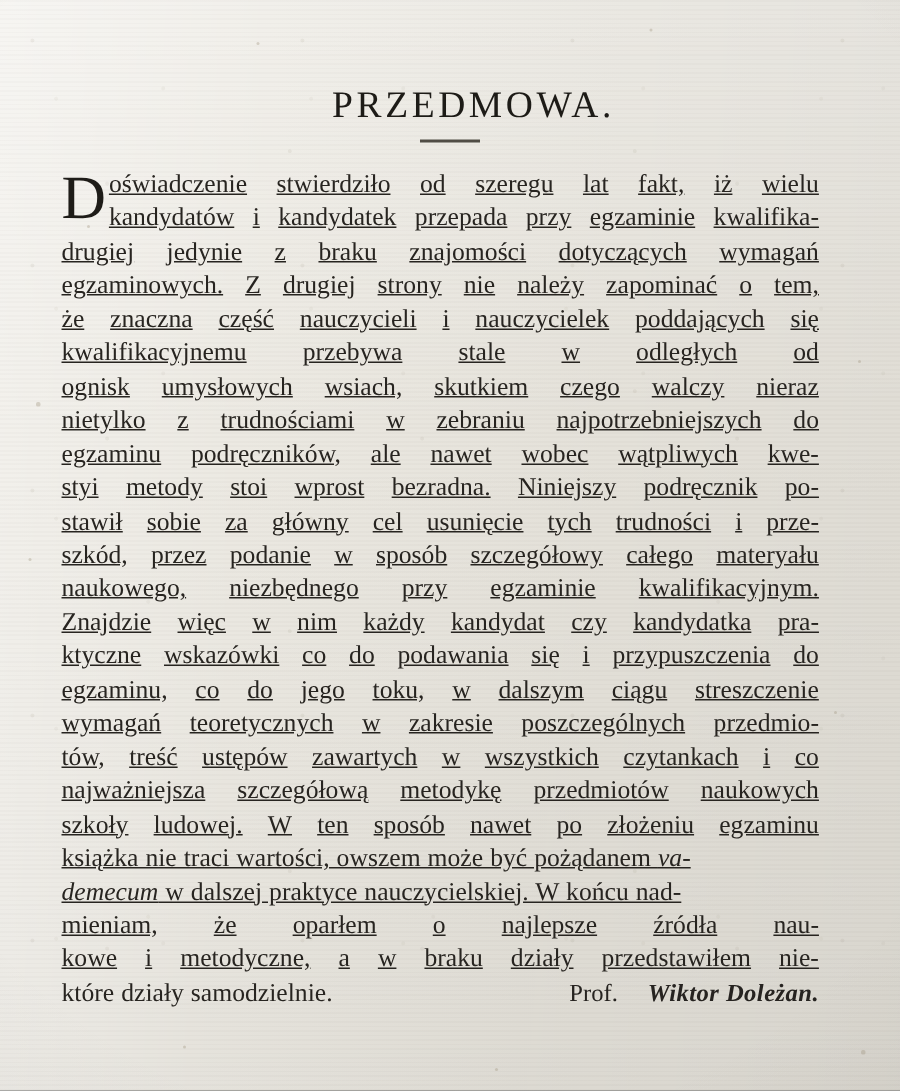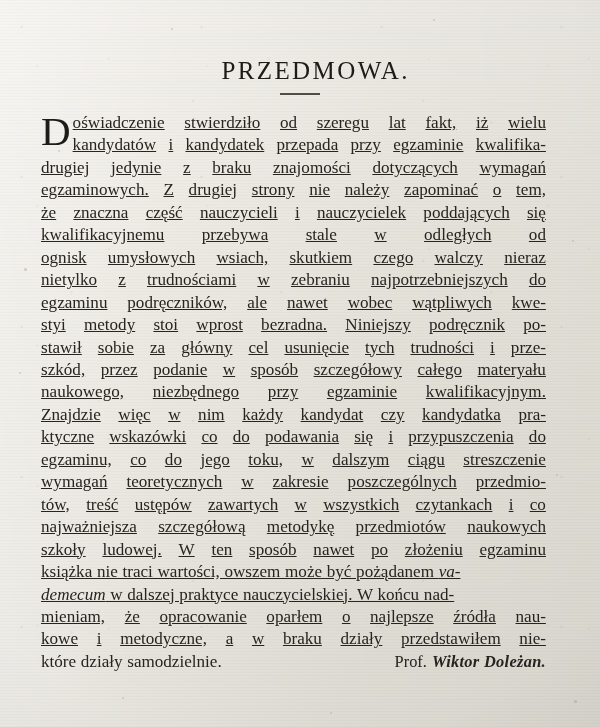--- a/index.html
+++ b/index.html
@@ -140,21 +140,21 @@
     text-align: right;
     font-size: 16.4px;
     color: #262320;
     padding-right: 8px;
   }
   .signature .prof { font-style: normal; }
   .signature .name {
     font-style: italic;
     font-weight: bold;
     letter-spacing: 0.3px;
-    margin-left: 5px;
+    margin-left: 20px;
   }
 
   
   .speck {
     position: absolute;
     border-radius: 50%;
     background: #9a9079;
     opacity: 0.34;
     z-index: 2;
     pointer-events: none;
@@ -384,21 +384,20 @@
           </span>
         <span class="line j" style="justify-content: center;">
             <span class="w" style="width: 100%; white-space: normal; text-align: justify;"><span>książka nie traci wartości, owszem może być pożądanem </span><span class="ital">va-</span></span>
           </span>
         <span class="line j" style="justify-content: flex-start;">
             <span class="w" style="width: 100%; white-space: normal; text-align: justify;"><span class="ital">demecum</span><span> w dalszej praktyce nauczycielskiej. W końcu nad-</span></span>
           </span>
         <span class="line j">
             <span class="w">mieniam,</span>
             <span class="w">że</span>
-            <span class="w">opracowanie</span>
             <span class="w">oparłem</span>
             <span class="w">o</span>
             <span class="w">najlepsze</span>
             <span class="w">źródła</span>
             <span class="w">nau-</span>
           </span>
         <span class="line j">
             <span class="w">kowe</span>
             <span class="w">i</span>
             <span class="w">metodyczne,</span>

